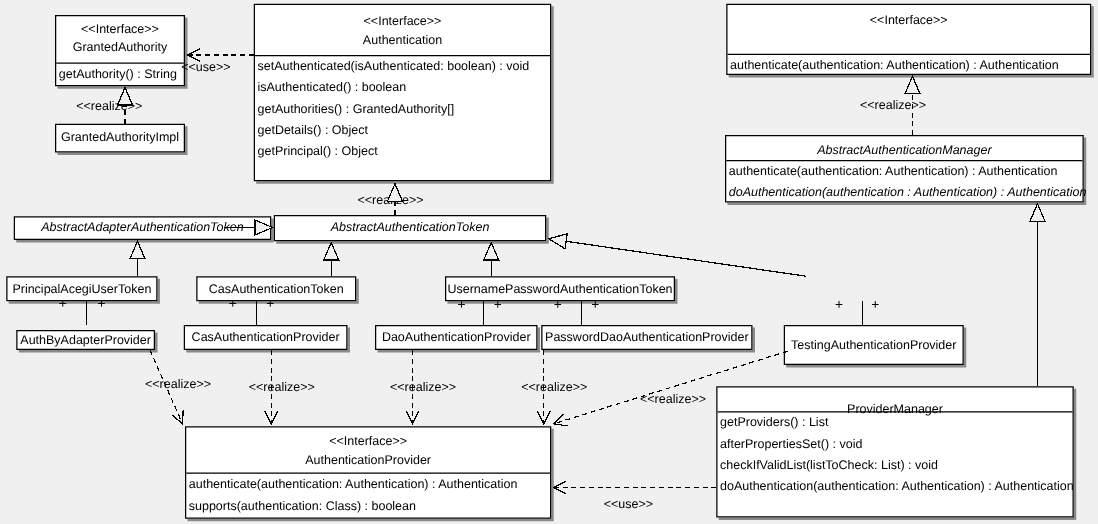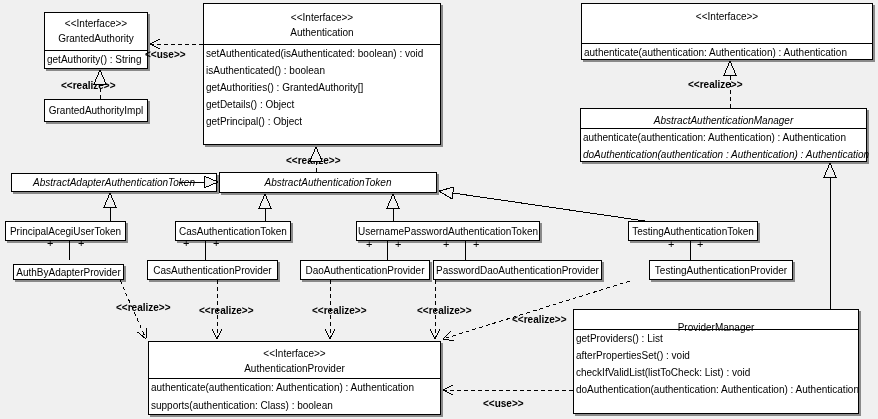--- a/index.html
+++ b/index.html
@@ -7,21 +7,21 @@
          font-family:"Liberation Sans",sans-serif;color:#000;}
   .cls{position:absolute;background:#fff;border:1px solid #000;box-sizing:border-box;
        box-shadow:2px 2px 0 rgba(70,70,70,0.6);font-size:10px;line-height:15px;}
   .hd{text-align:center;padding-top:4px;box-sizing:border-box;}
   .hd span{display:block;white-space:nowrap;}
   .body{border-top:1px solid #000;}
   .m{white-space:nowrap;height:17px;line-height:17px;padding-left:2px;}
   .m18{height:18px;line-height:18px;}
   .one{display:flex;align-items:center;justify-content:center;white-space:nowrap;font-size:10px;}
   .it{font-style:italic;}
-  .lbl{position:absolute;font-size:10px;line-height:11px;white-space:nowrap;font-weight:bold;}
+  .lbl{position:absolute;font-size:10px;line-height:11px;white-space:nowrap;}
   .plus{position:absolute;font-size:11px;line-height:11px;}
   svg.ov{position:absolute;left:0;top:0;pointer-events:none;shape-rendering:crispEdges;}
   svg.ov line{stroke:#000;stroke-width:1;}
   .dash{stroke-dasharray:4,3;}
 </style>
 </head>
 <body>
 
 <div id="stage">
 
@@ -76,43 +76,40 @@
     <span>AbstractAdapterAuthenticationToken</span>
   </div>
 
   <div class="cls one it" style="left:219px;top:172px;width:218px;height:21px">
     <span>AbstractAuthenticationToken</span>
   </div>
 
   <div class="cls one" style="left:5px;top:221px;width:121px;height:20px">
     <span>PrincipalAcegiUserToken</span>
   </div>
-  <div class="cls one" style="left:175px;top:221px;width:116px;height:20px">
+  <div class="cls one" style="left:157px;top:221px;width:128px;height:20px">
     <span>CasAuthenticationToken</span>
   </div>
   <div class="cls one" style="left:356px;top:221px;width:184px;height:20px">
     <span>UsernamePasswordAuthenticationToken</span>
   </div>
-  <div class="cls one" style="left:628px;top:221px;width:130px;height:20px">
-    <span>TestingAuthenticationToken</span>
-  </div>
 
   <div class="cls one" style="left:13px;top:264px;width:111px;height:16px">
     <span>AuthByAdapterProvider</span>
   </div>
   <div class="cls one" style="left:147px;top:260px;width:131px;height:20px">
     <span>CasAuthenticationProvider</span>
   </div>
   <div class="cls one" style="left:300px;top:260px;width:130px;height:20px">
     <span>DaoAuthenticationProvider</span>
   </div>
   <div class="cls one" style="left:433px;top:260px;width:169px;height:20px">
     <span>PasswordDaoAuthenticationProvider</span>
   </div>
-  <div class="cls one" style="left:649px;top:260px;width:144px;height:20px">
+  <div class="cls one" style="left:627px;top:260px;width:144px;height:32px">
     <span>TestingAuthenticationProvider</span>
   </div>
 
   <div class="cls" style="left:148px;top:341px;width:293px;height:74px">
     <div class="hd" style="height:36px;padding-top:4px">
       <span>&lt;&lt;Interface&gt;&gt;</span>
       <span>AuthenticationProvider</span>
     </div>
     <div class="body">
       <div class="m m18">authenticate(authentication: Authentication) : Authentication</div>

